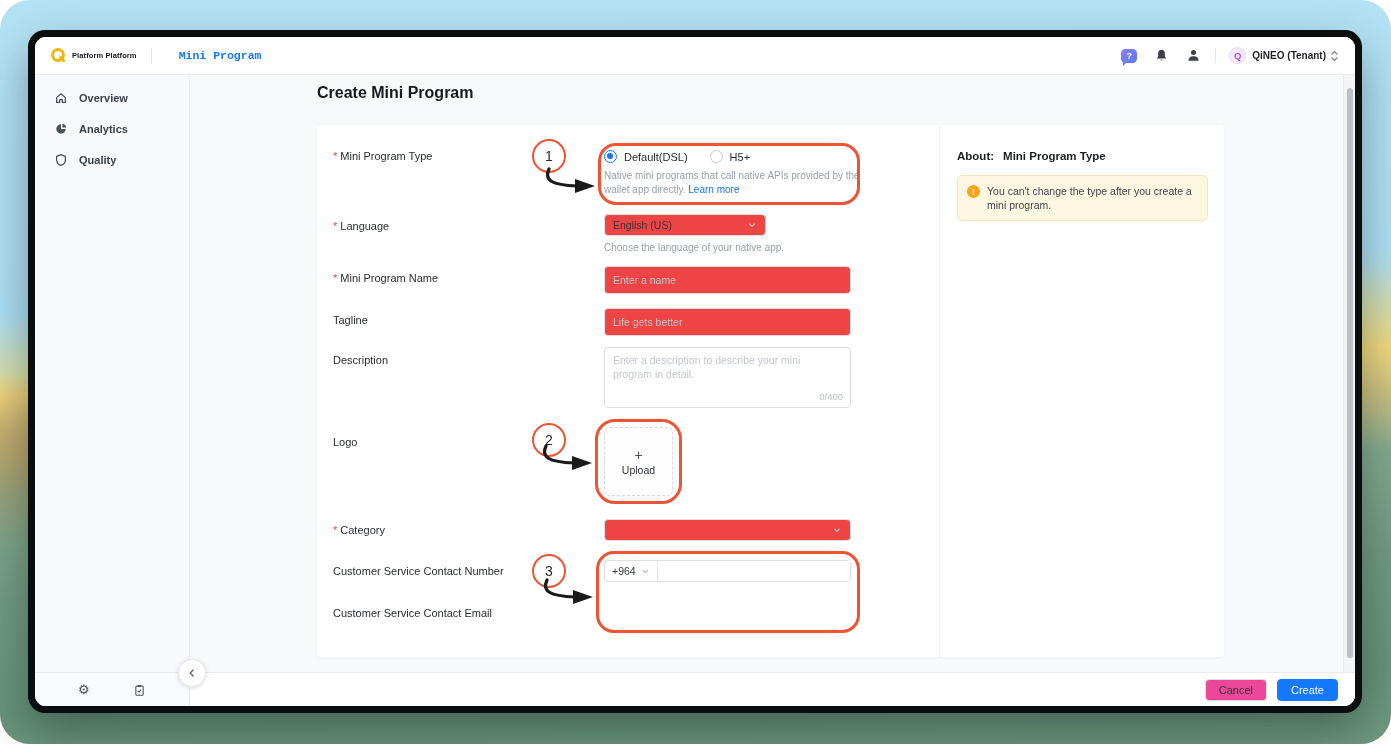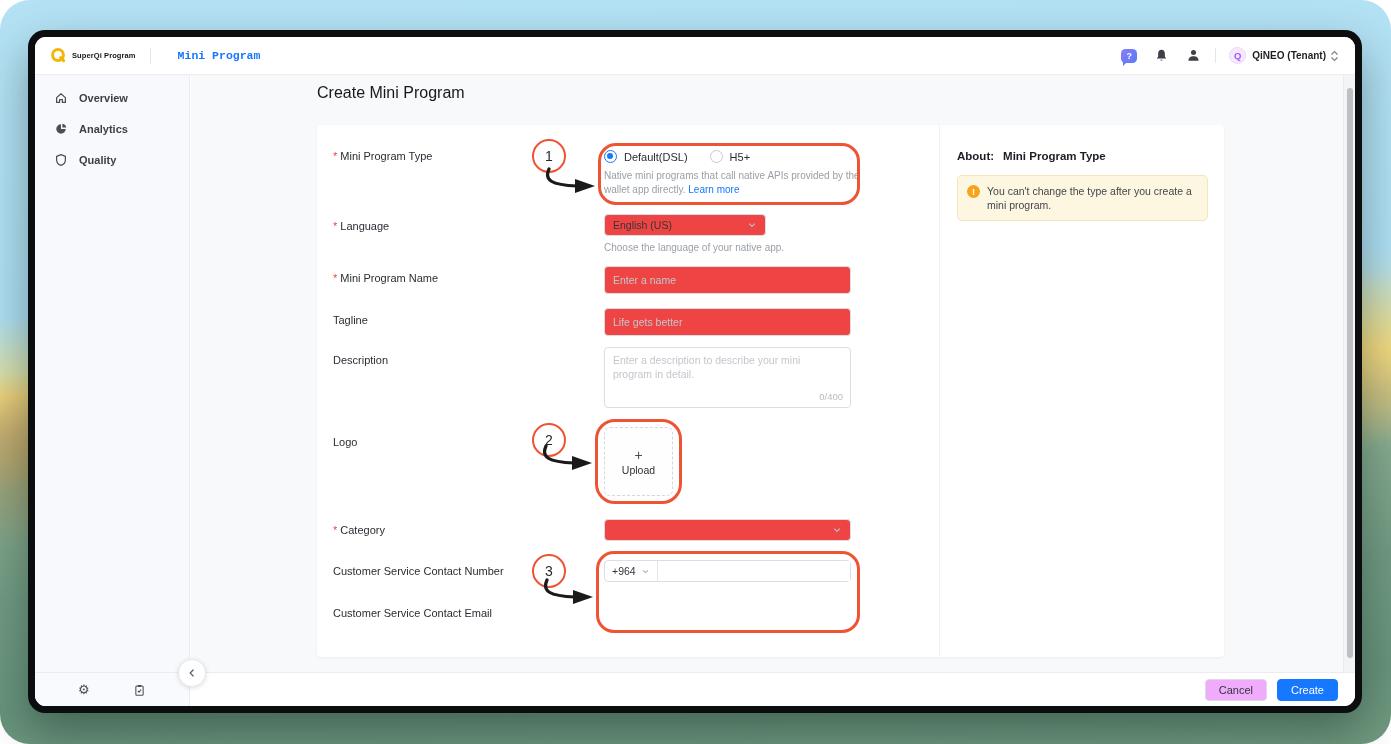--- a/index.html
+++ b/index.html
@@ -51,30 +51,30 @@
 
   
   .footerbar { position:absolute; bottom:0; left:0; right:0; height:34px; background:#fff;
     border-top:1px solid #ececef; display:flex; align-items:center; z-index:5; }
   .footer-side { width:155px; height:100%; background:#f8fafd; border-right:1px solid #e9ecf1;
     display:flex; align-items:center; justify-content:space-evenly; }
   .footer-ico { display:flex; align-items:center; cursor:pointer; color:#4a4f55; font-size:13px; }
   .footer-actions { margin-left:auto; margin-right:17px; display:flex; gap:10px; }
   .btn { height:22px; padding:0 13px; border-radius:4px; font-size:11px; font-weight:500;
     display:flex; align-items:center; cursor:pointer; }
-  .btn-cancel { background:#f0abfc; border:1px solid #d9dbe0; color:#33363c; }
+  .btn-cancel { background:#ec4899; border:1px solid #d9dbe0; color:#33363c; }
   .btn-create { background:#1677ff; border:1px solid #1677ff; color:#fff; }
 
   .collapse-btn { position:absolute; left:143px; top:622px; width:28px; height:28px; border-radius:50%;
     background:#fff; border:1px solid #e7e9ed; box-shadow:0 1px 5px rgba(0,0,0,.13);
     display:flex; align-items:center; justify-content:center; cursor:pointer; z-index:20; }
 
   
   .main { position:absolute; top:38px; left:156px; right:0; bottom:34px; background:#f7f9fb; overflow:hidden; }
-  .page-title { position:absolute; left:126px; top:9px; font-size:16px; font-weight:400; color:#17191e; }
+  .page-title { position:absolute; left:126px; top:9px; font-size:16px; font-weight:700; color:#17191e; }
   .scroll-track { position:absolute; right:0; top:0; bottom:0; width:12px; background:#f3f4f6; border-left:1px solid #eaeaec; }
   .scroll-thumb { position:absolute; left:2.5px; top:13px; width:6px; height:570px; background:#bcbfc4; border-radius:3px; cursor:pointer; }
 
   .card { position:absolute; left:126px; top:50px; width:907px; height:532px; background:#fff;
     border-radius:4px; box-shadow:0 1px 3px rgba(15,23,42,.05); }
 
   .f-label { position:absolute; left:16px; width:262px; font-size:11px; color:#2a2d33; }
   .req { color:#f53f3f; margin-right:3px; font-size:11px; }
 
   .radio-group { position:absolute; left:287px; top:25px; display:flex; align-items:center; gap:22px; }
@@ -136,21 +136,21 @@
 
   <div class="window">
     <div class="app">
 
       <div class="topbar">
         <div class="brand">
           <svg width="17" height="17" viewBox="0 0 17 17">
             <circle cx="8" cy="8" r="5.4" fill="none" stroke="#f2b50a" stroke-width="3"></circle>
             <line x1="10.6" y1="10.6" x2="13.6" y2="13.6" stroke="#f2b50a" stroke-width="3" stroke-linecap="round"></line>
           </svg>
-          <span class="brand-text">SuperQi Program</span>
+          <span class="brand-text">Platform Platform</span>
         </div>
         <div class="tb-divider"></div>
         <div class="tb-nav">Mini Program</div>
 
         <div class="tb-right">
           <div class="help-bubble">?</div>
           <div class="tb-icon">
             <svg width="15" height="15" viewBox="0 0 16 16">
               <path d="M8 1.8 C5.7 1.8 4.4 3.5 4.4 6 L4.4 9 L3 11.2 L13 11.2 L11.6 9 L11.6 6 C11.6 3.5 10.3 1.8 8 1.8 Z" fill="#3d4046"></path>
               <path d="M6.6 12.4 a1.5 1.5 0 0 0 2.8 0 Z" fill="#3d4046"></path>

